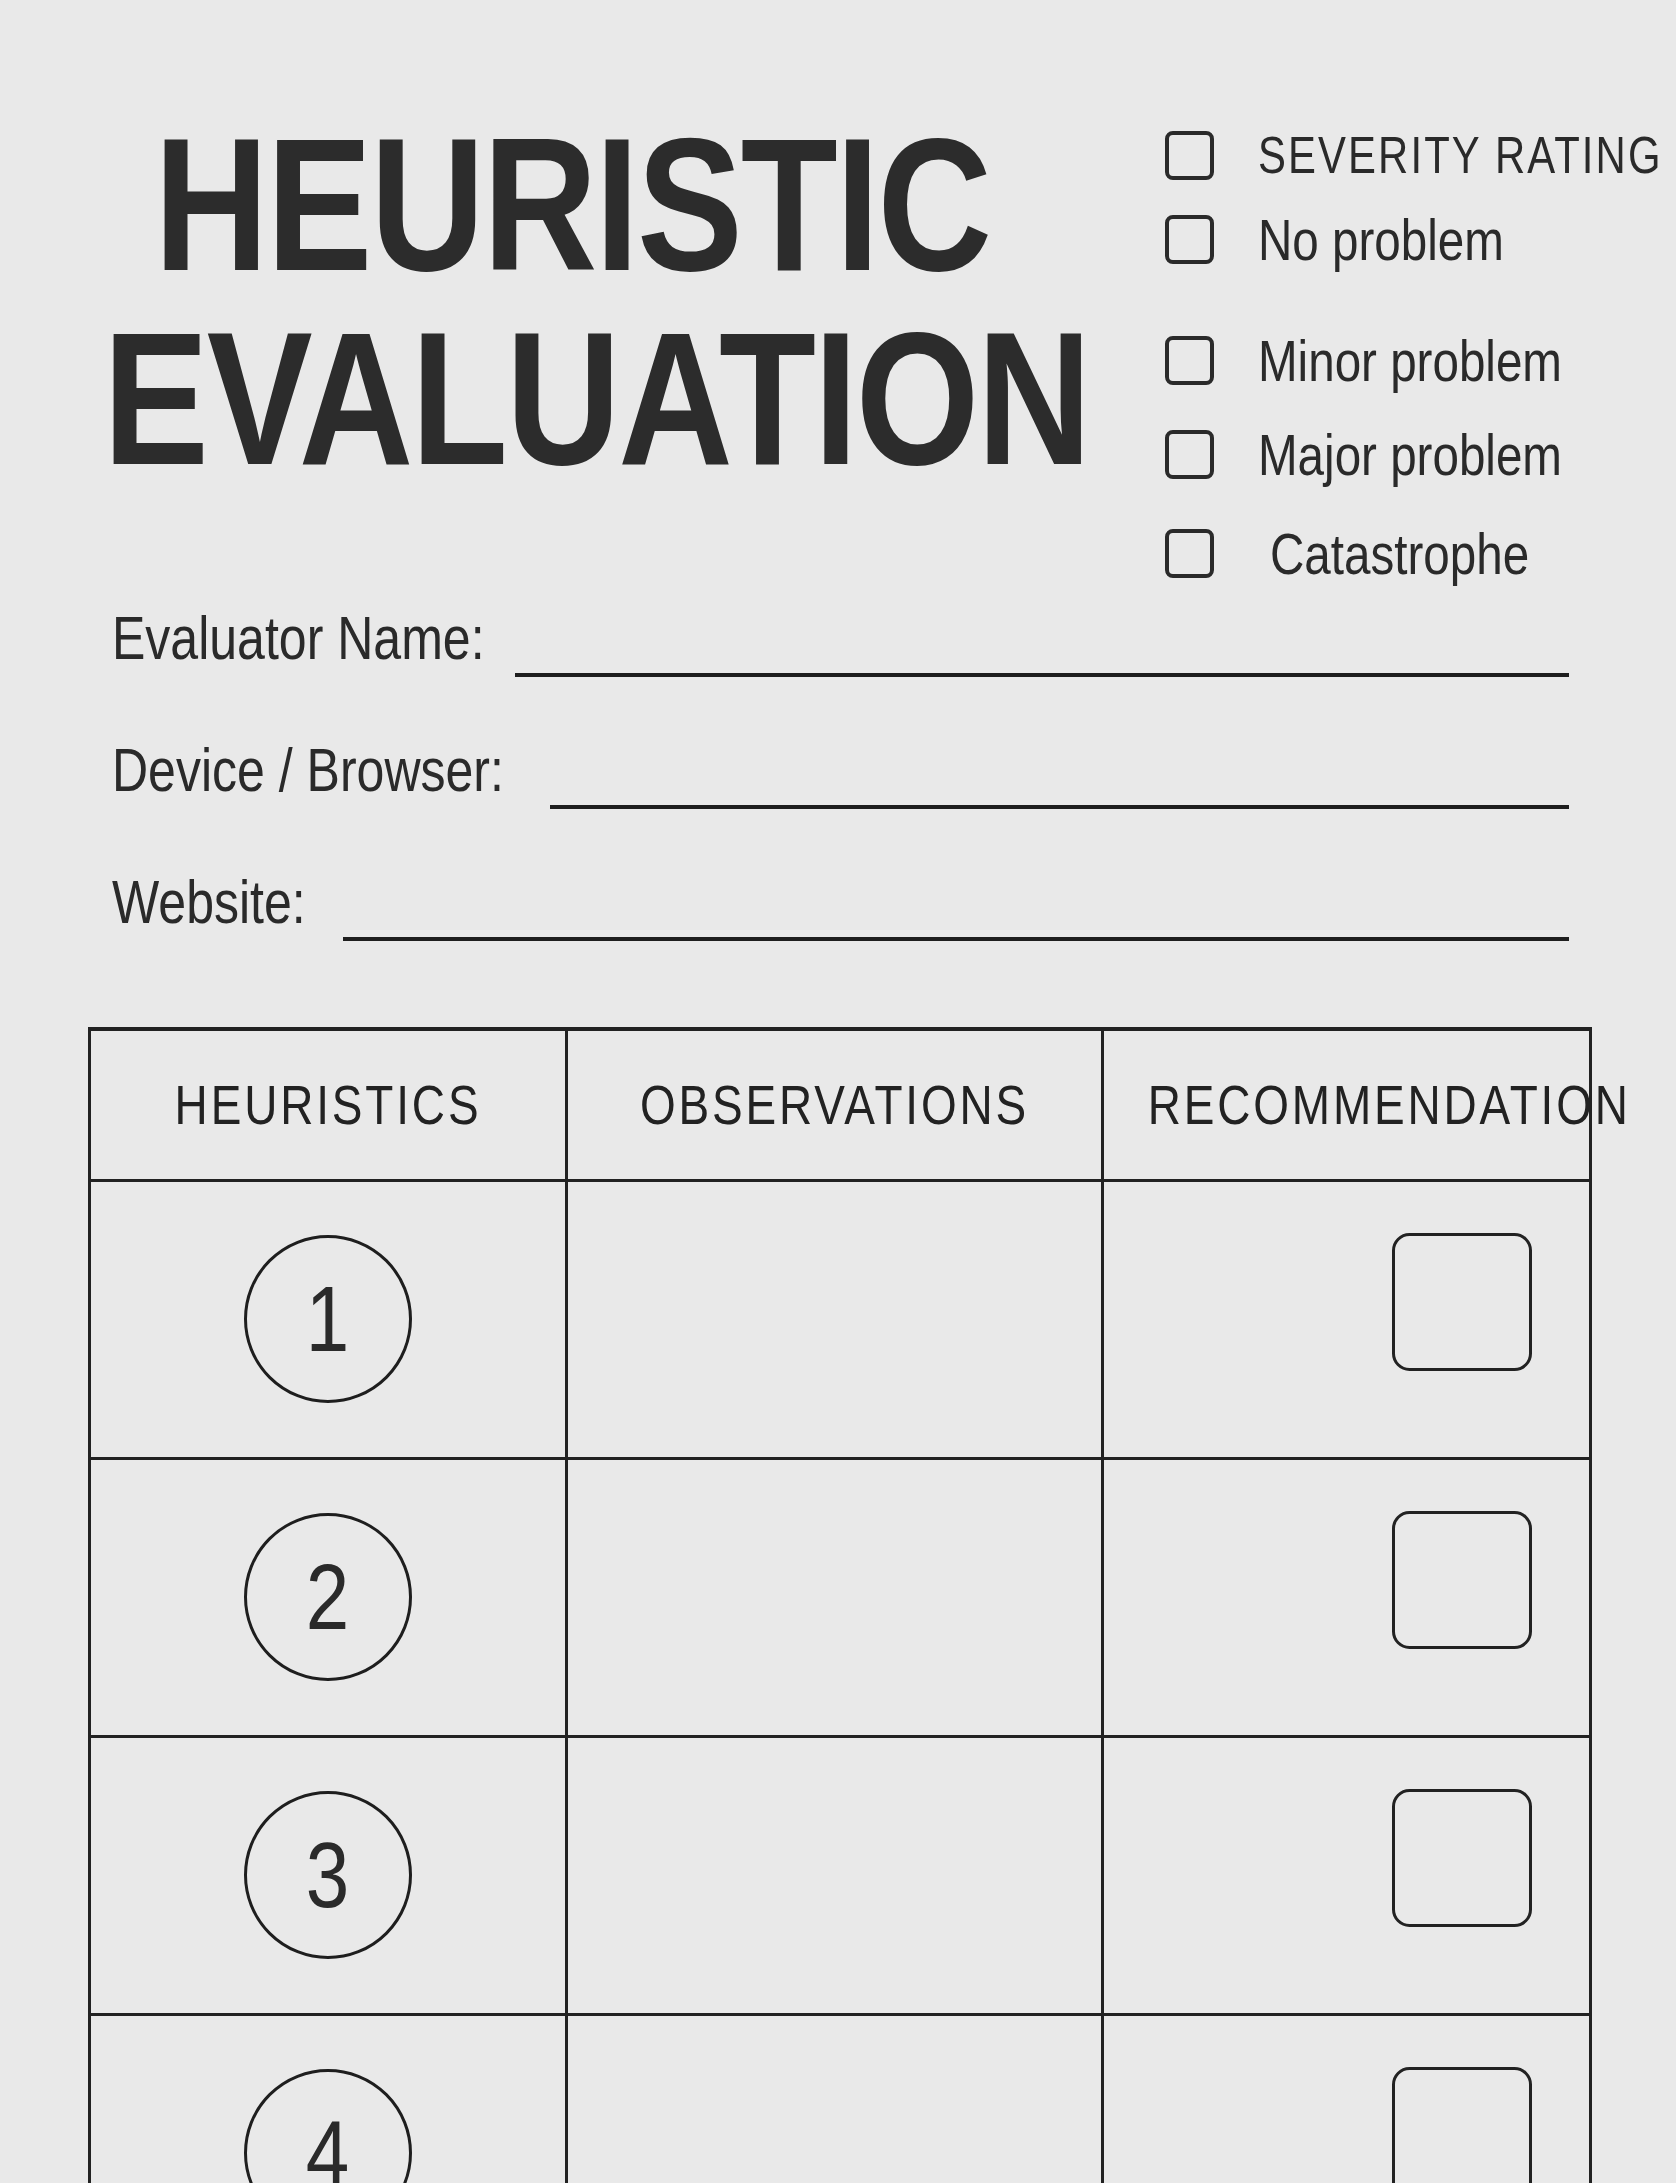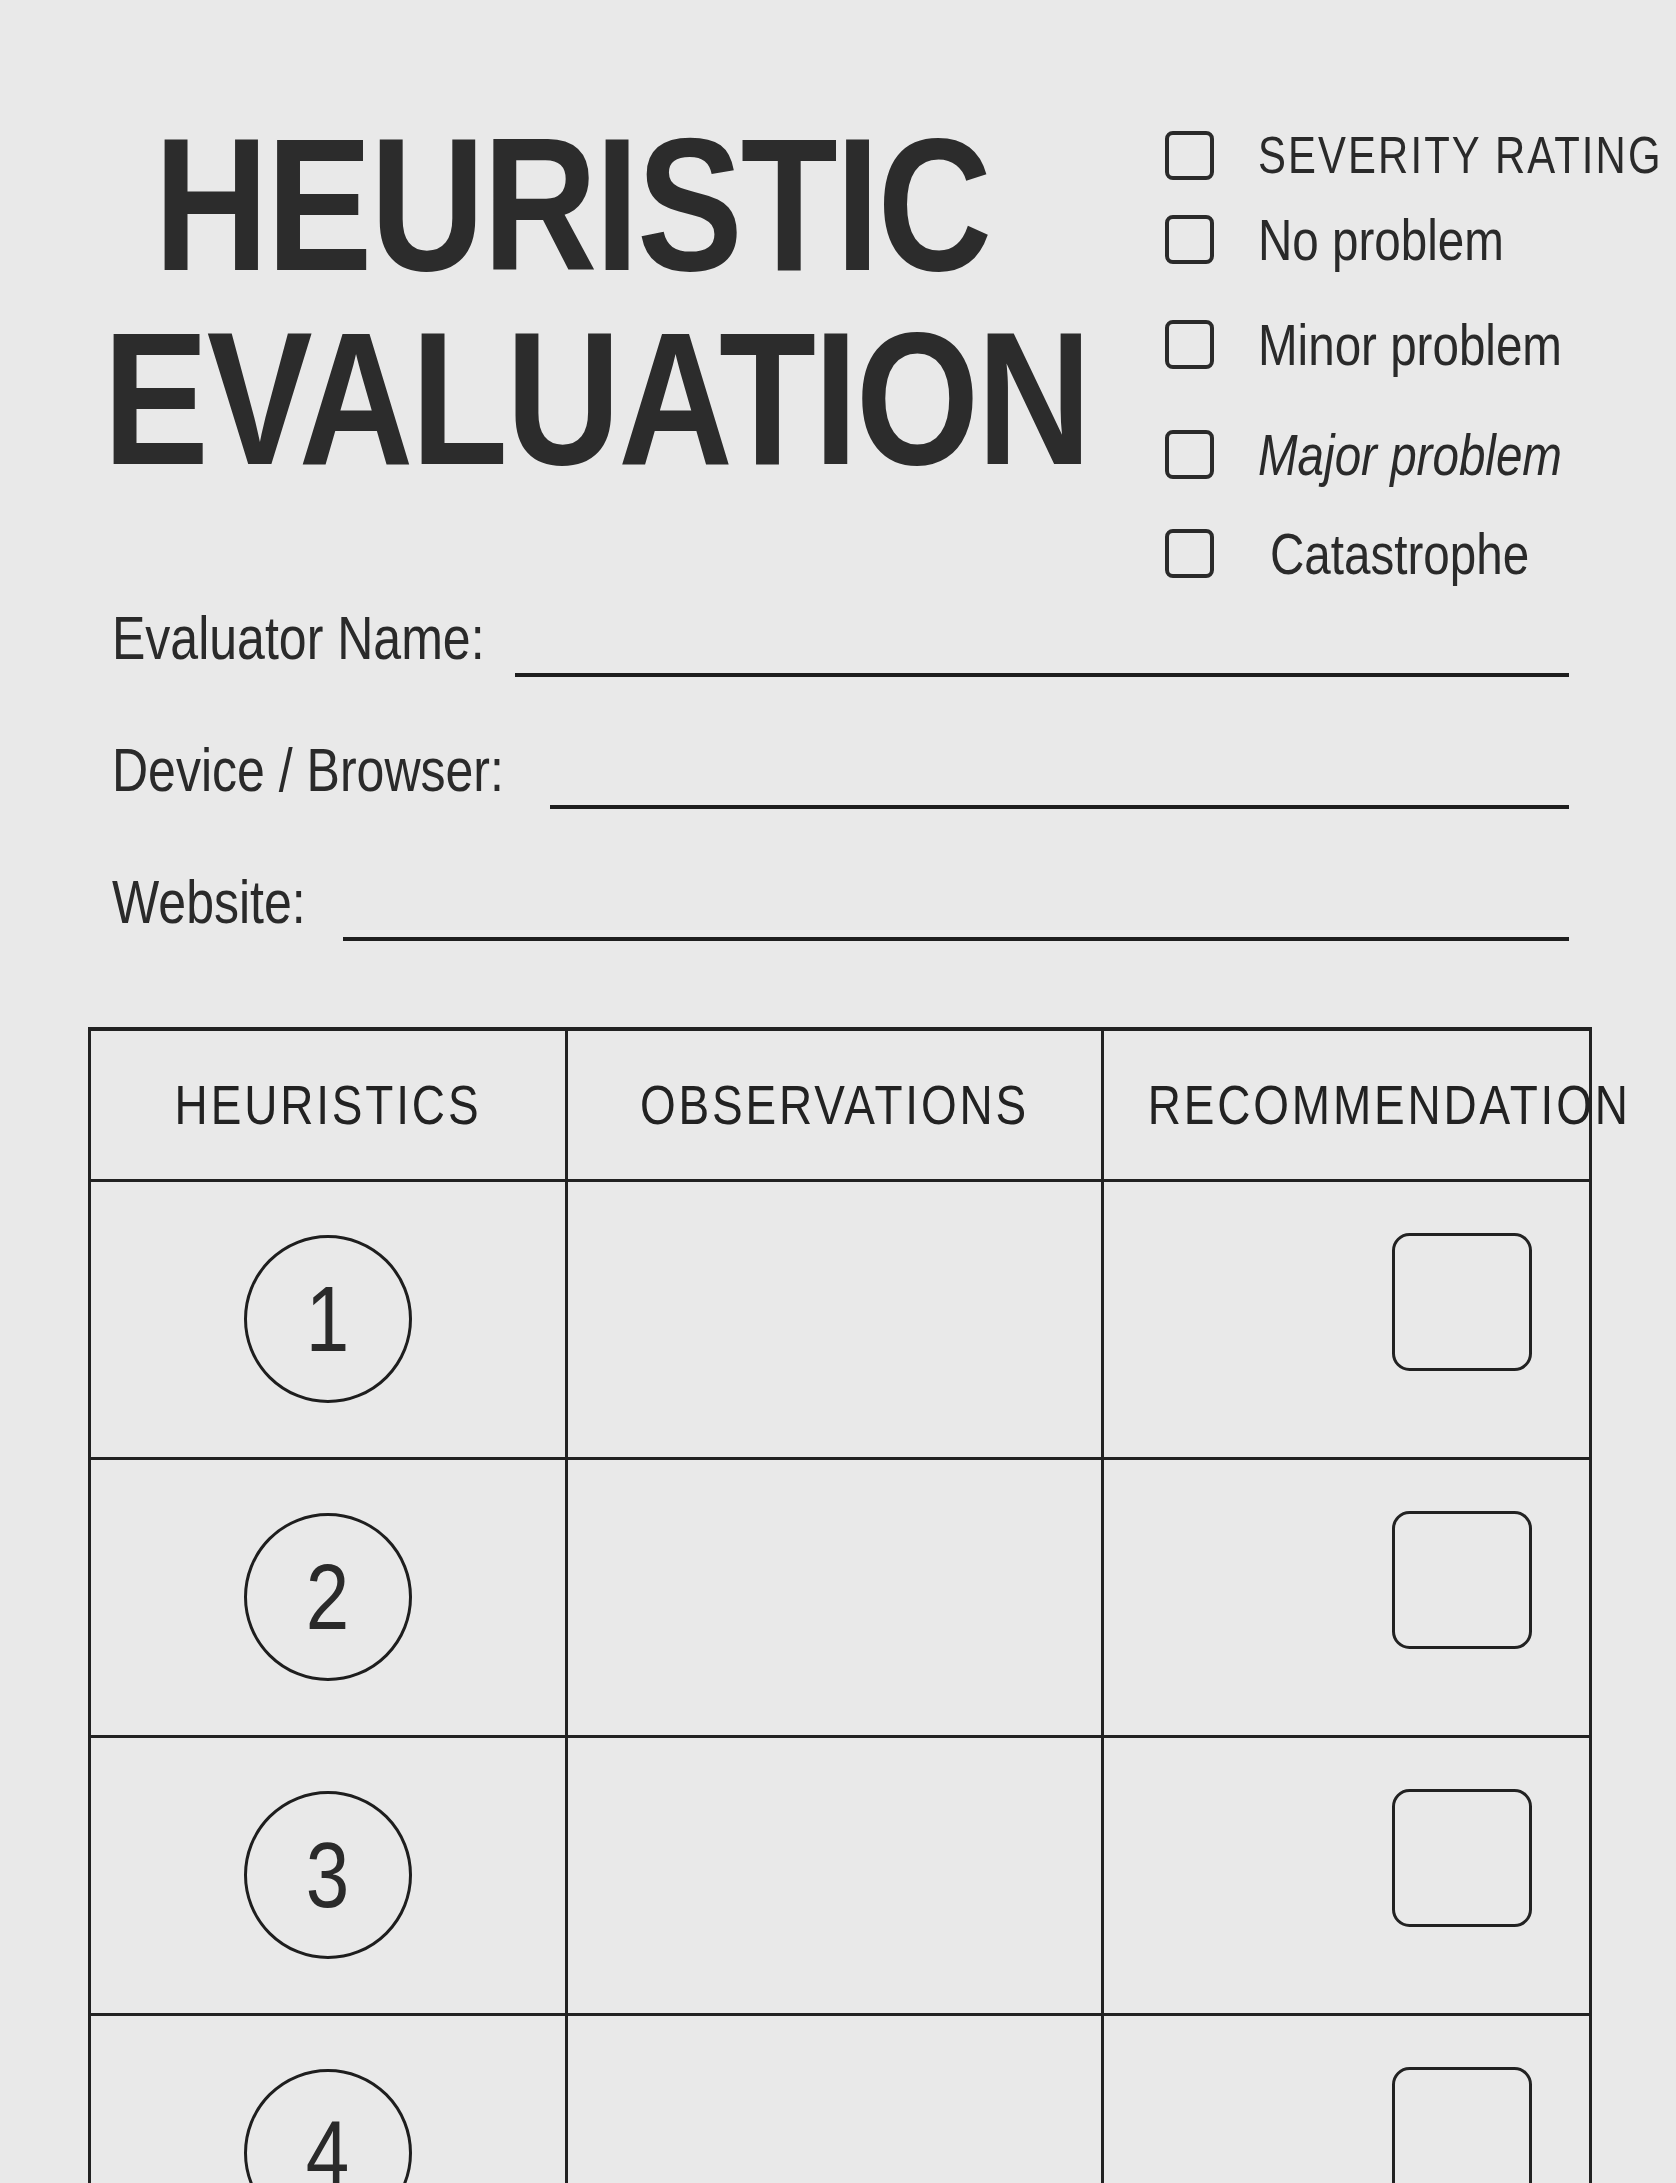--- a/index.html
+++ b/index.html
@@ -107,25 +107,25 @@
 
 <div>
   <div class="sev-row" style="top:127px;">
     <div class="sev-box"></div>
     <span class="sev-label head">SEVERITY RATING</span>
   </div>
   <div class="sev-row" style="top:211px;">
     <div class="sev-box"></div>
     <span class="sev-label">No problem</span>
   </div>
-  <div class="sev-row" style="top:316px;justify-content:space-between;">
+  <div class="sev-row" style="top:332px;justify-content:space-between;">
     <div class="sev-box"></div>
     <span class="sev-label">Minor problem</span>
   </div>
-  <div class="sev-row" style="top:426px;font-style:italic;">
+  <div class="sev-row" style="top:426px;">
     <div class="sev-box"></div>
     <span class="sev-label">Major problem</span>
   </div>
   <div class="sev-row" style="top:525px;gap:12px;">
     <div class="sev-box"></div>
     <span class="sev-label">Catastrophe</span>
   </div>
 </div>
 
 <div>

